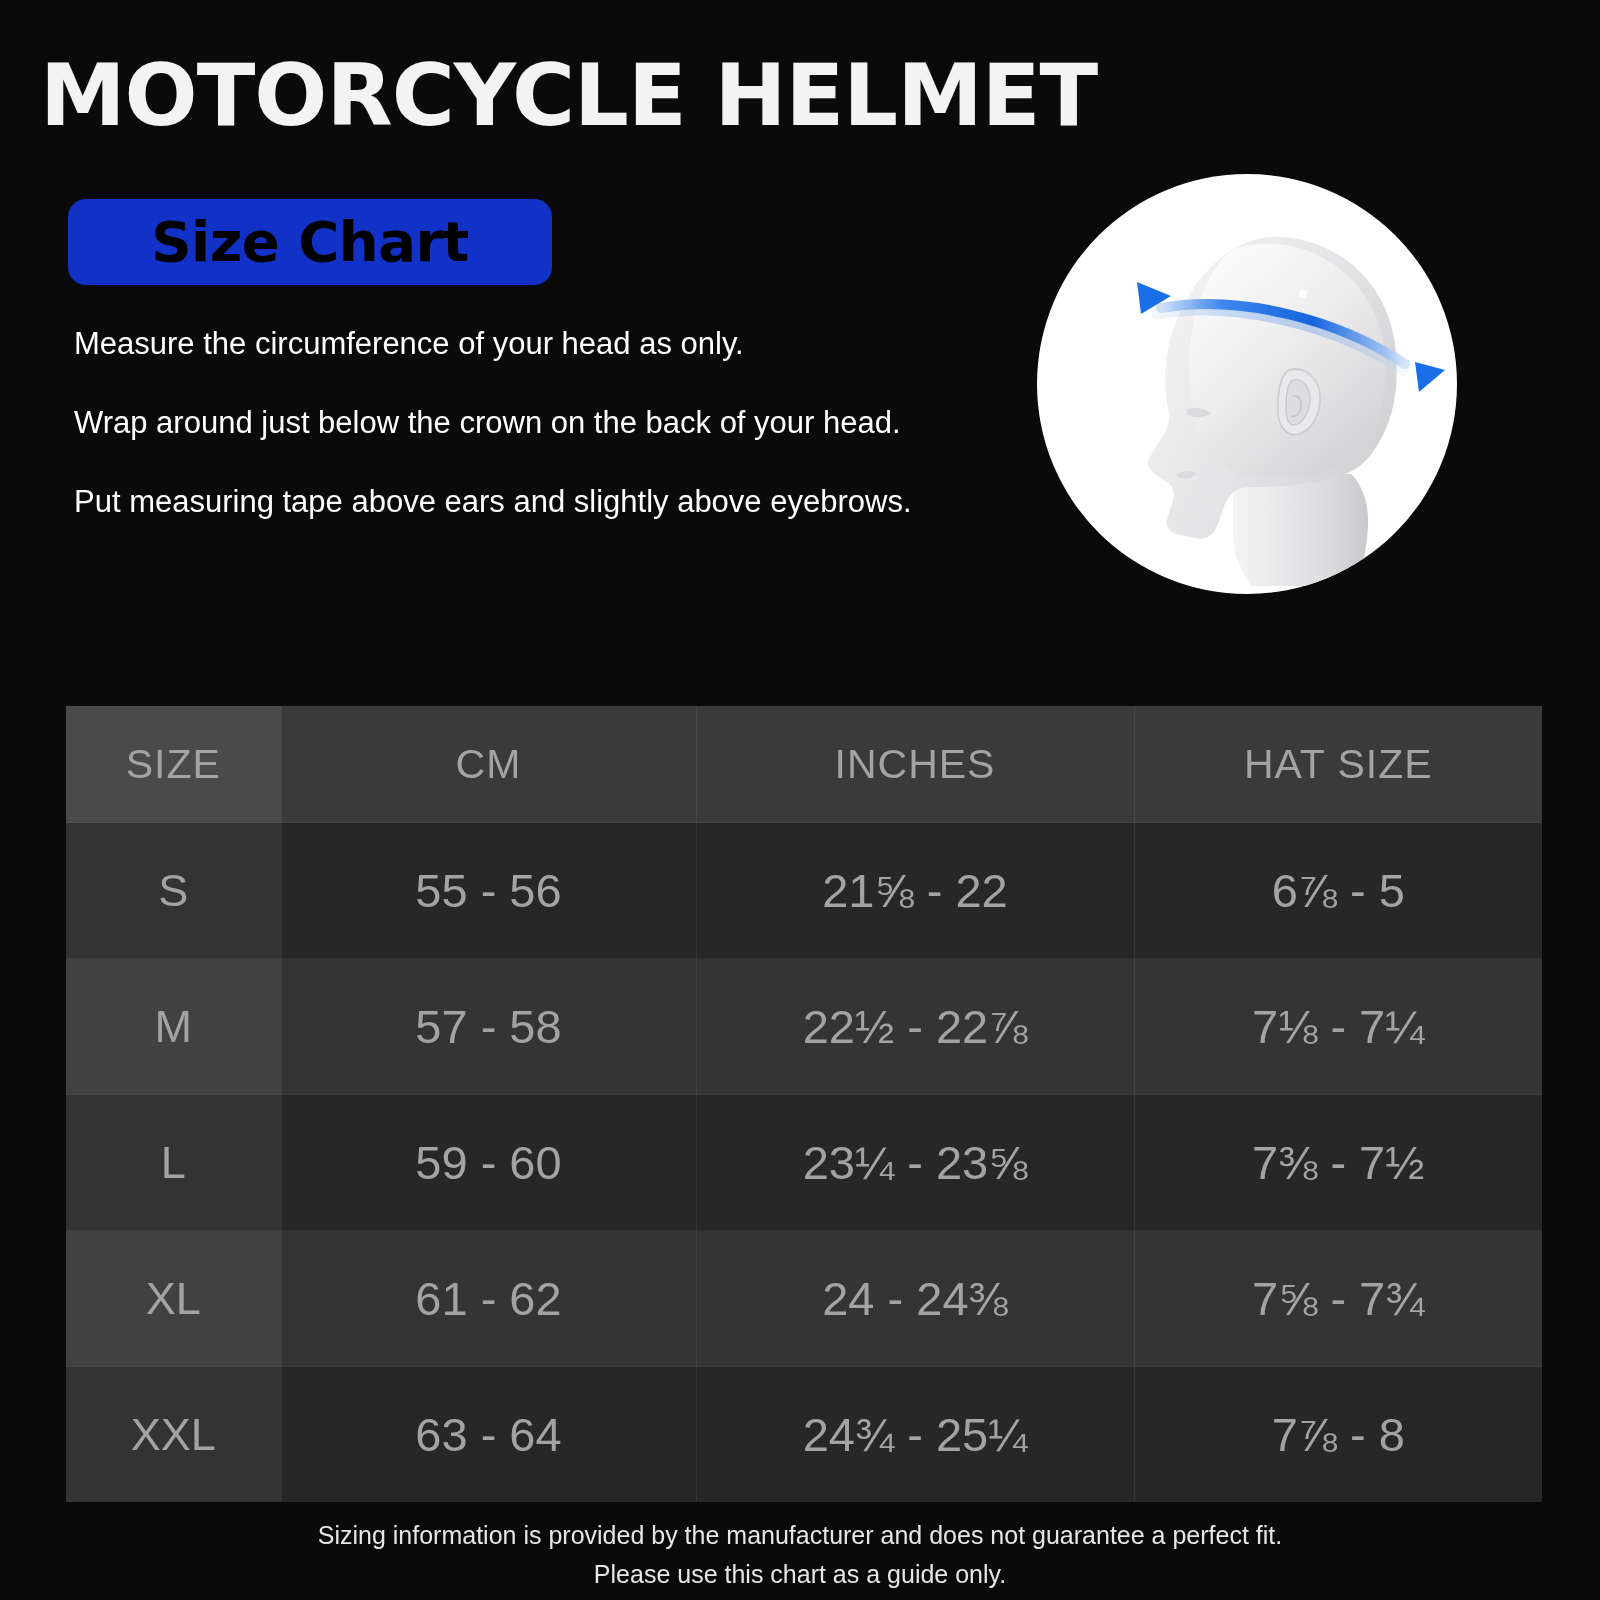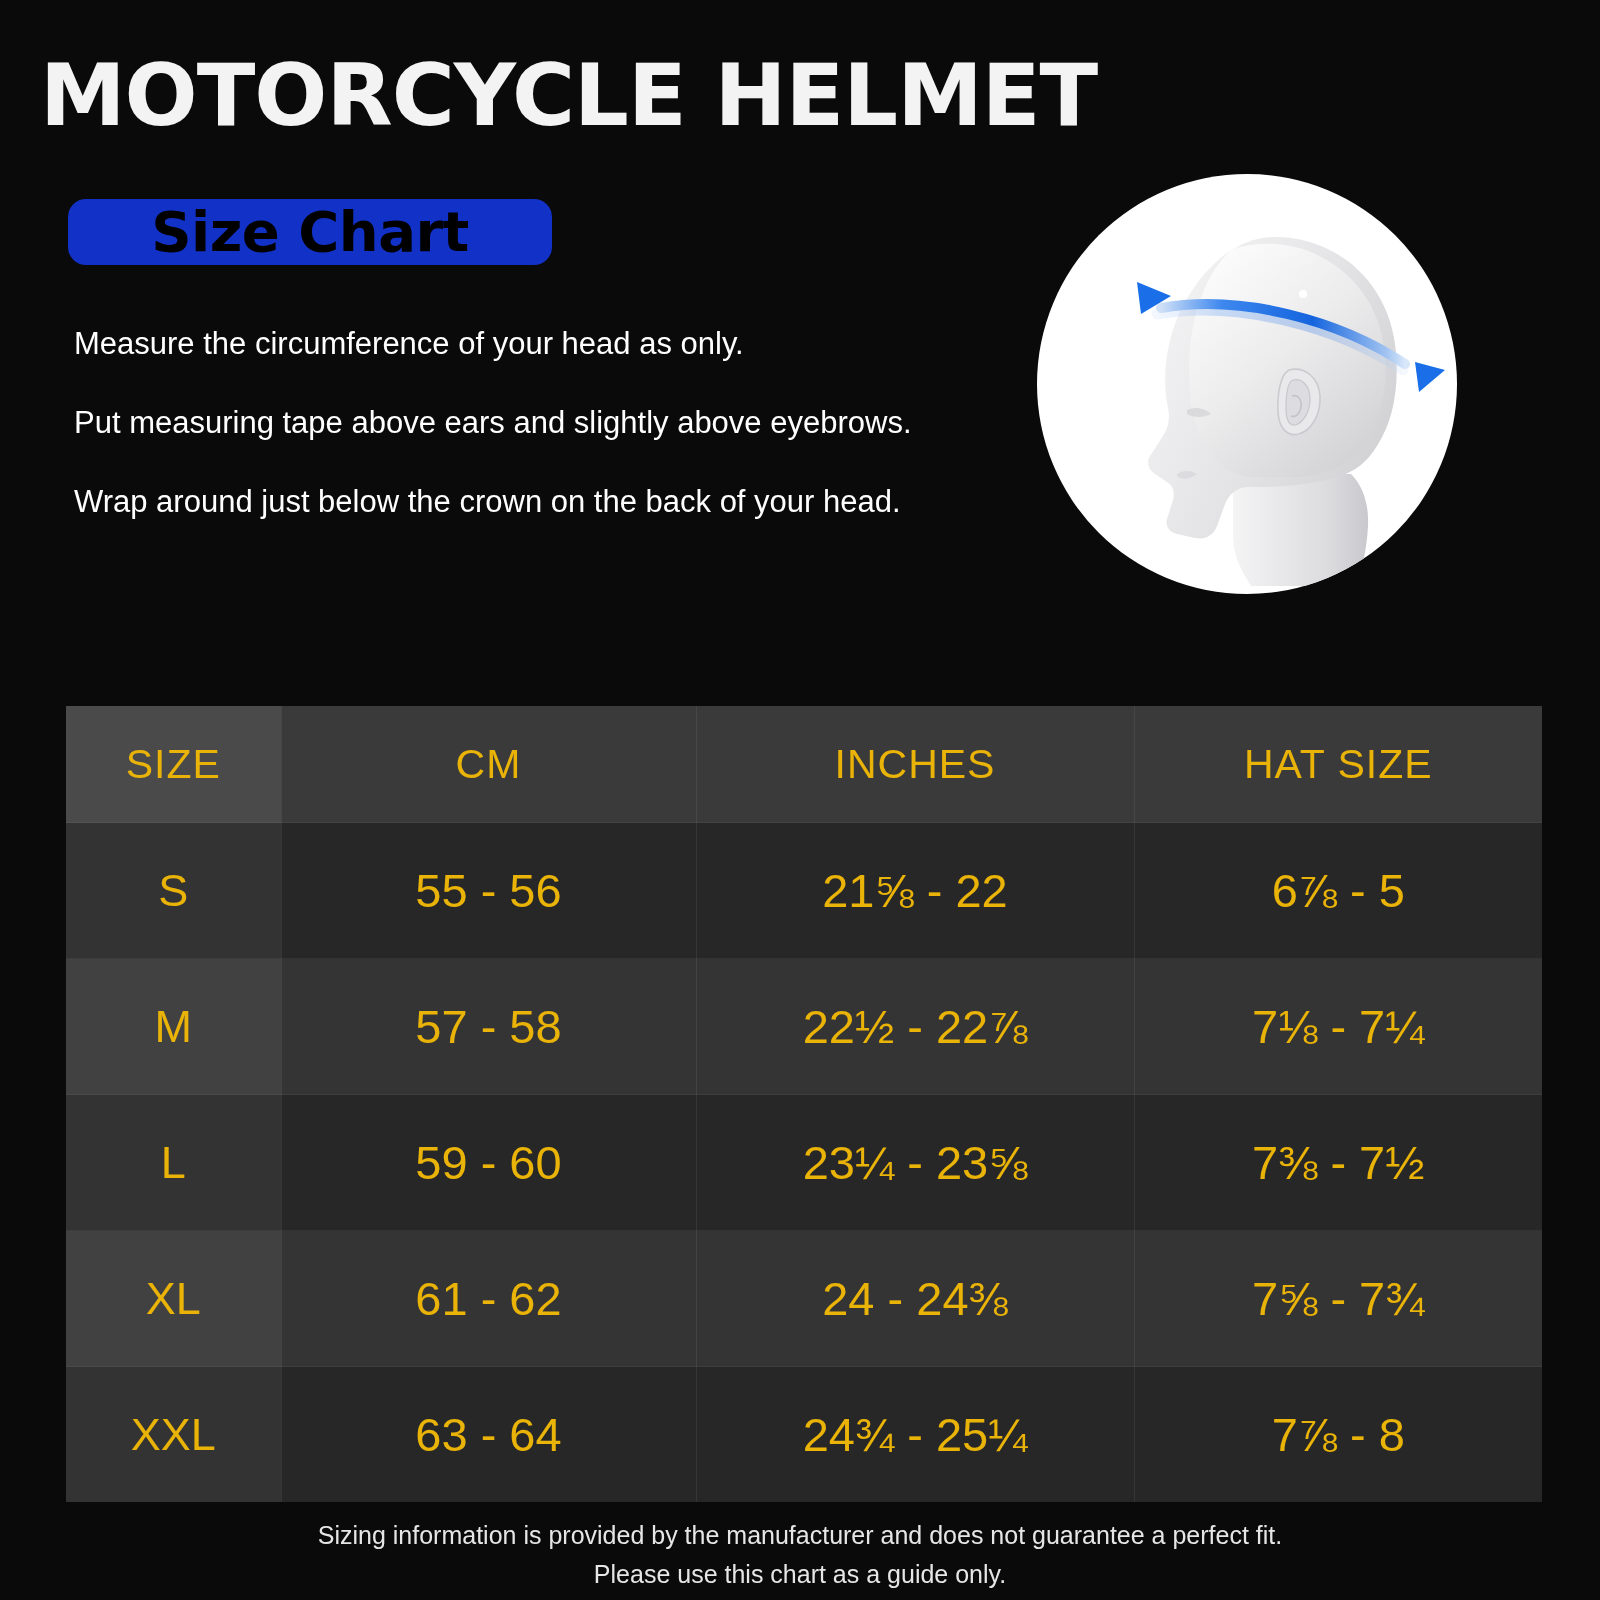--- a/index.html
+++ b/index.html
@@ -32,21 +32,21 @@
     white-space: nowrap;
     margin-left: 40px;
   }
 
   
   .badge {
     position: absolute;
     left: 68px;
     top: 199px;
     width: 484px;
-    height: 66px;
+    height: 86px;
     background: #1231c6;
     border-radius: 18px;
     display: flex;
     align-items: center;
     justify-content: center;
   }
   .badge-label {
     font-family: "DejaVu Sans", sans-serif;
     font-weight: 900;
     font-size: 56px;
@@ -94,21 +94,21 @@
     table-layout: fixed;
   }
   .table col.c-size  { width: 215px; }
   .table col.c-cm    { width: 415px; }
   .table col.c-in    { width: 438px; }
   .table col.c-hat   { width: 408px; }
 
   .table th, .table td {
     text-align: center;
     vertical-align: middle;
-    color: #eab308;
+    color: #a3a3a3;
     border-right: 1px solid rgba(255,255,255,0.07);
     border-bottom: 1px solid rgba(255,255,255,0.05);
   }
   .table th:last-child, .table td:last-child { border-right: none; text-align: center; }
 
   .table thead th {
     height: 114px;
     font-size: 41px;
     font-weight: 400;
     letter-spacing: 1px;
@@ -150,22 +150,22 @@
 <div class="page">
 
   <div class="title">MOTORCYCLE HELMET</div>
 
   <div class="badge">
     <span class="badge-label">Size Chart</span>
   </div>
 
   <div class="instructions">
     <p>Measure the circumference of  your head as only.</p>
+    <p>Wrap around just below the crown on the back of your head.</p>
     <p>Put measuring tape above ears and slightly above eyebrows.</p>
-    <p>Wrap around just below the crown on the back of your head.</p>
   </div>
 
   <div class="head-circle">
     <svg width="420" height="420" viewBox="0 0 420 420">
       <defs>
         <linearGradient id="skullGrad" x1="0.15" y1="0" x2="0.9" y2="1">
           <stop offset="0%" stop-color="#fdfdfd"></stop>
           <stop offset="45%" stop-color="#ececed"></stop>
           <stop offset="100%" stop-color="#cfcfd2"></stop>
         </linearGradient>

